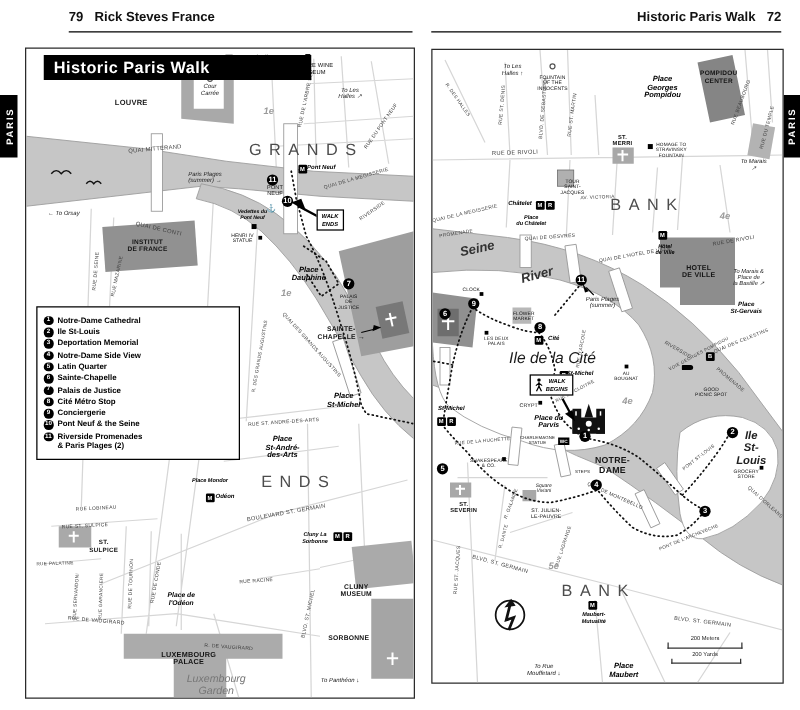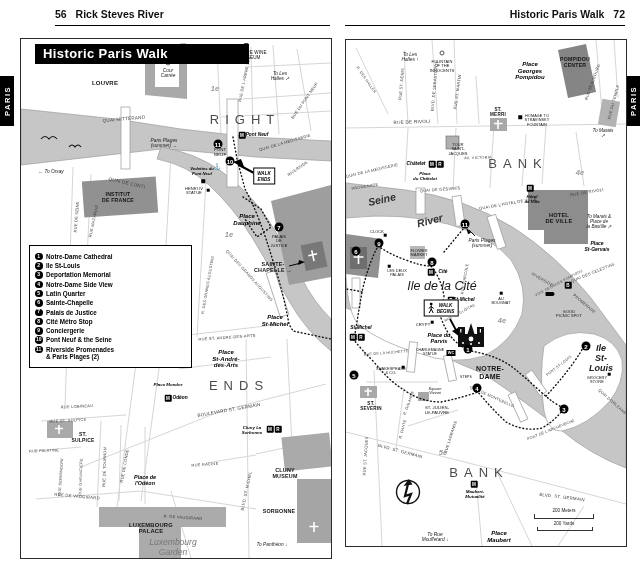--- a/index.html
+++ b/index.html
@@ -47,22 +47,22 @@
     font:italic bold 4.6px/1.2 "Liberation Sans",sans-serif;text-align:center;white-space:pre-line;
     display:flex;gap:2px;align-items:center;z-index:6;}
   .scalebar{position:absolute;left:188px;top:468px;width:60px;font-size:4.6px;color:#222;text-align:center;z-index:6;}
   .sb-line{height:3.5px;border-bottom:1px solid #333;border-left:1px solid #333;border-right:1px solid #333;margin:1px 0 2px 0;}
   .sb-line2{width:54px;margin-left:3px;}
 </style>
 </head>
 <body>
 
 <div class="hdr" id="hdrL">
-  <span class="num">56</span>
-  <span>Rick Steves River</span>
+  <span class="num">79</span>
+  <span>Rick Steves France</span>
 </div>
 <div class="hdr" id="hdrR">
   <span>Historic Paris Walk</span>
   <span class="num">72</span>
 </div>
 
 <div class="tab" id="tabL">
     <span>PARIS</span>
   </div>
 <div class="tab" id="tabR">
@@ -174,21 +174,21 @@
 MUSEUM</div>
       <div class="lbl to" style="left: 259px; top: 37px; transform: translate(-50%, -50%);">To Les
 Halles ↗</div>
       <div class="lbl to" style="left: 147px; top: 34px; transform: translate(-50%, -50%);">Cour
 Carrée</div>
       <div class="lbl bldg" style="left: 84px; top: 44px; transform: translate(-50%, -50%);">LOUVRE</div>
       <div class="lbl arr" style="left: 194px; top: 50px; transform: translate(-50%, -50%);">1e</div>
       <div class="lbl st" style="left: 224px; top: 40px; font-size: 4px; transform: translate(-50%, -50%) rotate(-78deg);">RUE DE L'ARBRE SEC</div>
       <div class="lbl st" style="left: 284px; top: 62px; font-size: 4px; transform: translate(-50%, -50%) rotate(-55deg);">RUE DU PONT NEUF</div>
       <div class="lbl st" style="left: 103px; top: 80px; transform: translate(-50%, -50%) rotate(-5deg);">QUAI MITTERAND</div>
-      <div class="lbl area" style="left: 224px; top: 81px; transform: translate(-50%, -50%);">RIGHT</div>
+      <div class="lbl area" style="left: 224px; top: 81px; transform: translate(-50%, -50%);">GRANDS</div>
       <div class="lbl to" style="left: 143px; top: 104px; transform: translate(-50%, -50%);">Paris Plages
 (summer) →</div>
       <div class="lbl poi" style="left: 199px; top: 114px; font-size: 4.4px; transform: translate(-50%, -50%);">PONT
 NEUF</div>
       <div class="lbl met" style="left: 236px; top: 96px; transform: translate(-50%, -50%);">Pont Neuf</div>
       <div class="lbl st" style="left: 264px; top: 104px; font-size: 4px; transform: translate(-50%, -50%) rotate(-16deg);">QUAI DE LA MEGISSERIE</div>
       <div class="lbl st" style="left: 277px; top: 130px; font-size: 4px; transform: translate(-50%, -50%) rotate(-35deg);">RIVERSIDE</div>
       <div class="lbl met" style="left: 181px; top: 133px; font-size: 4.2px; transform: translate(-50%, -50%);">Vedettes du
 Pont Neuf</div>
       <div class="lbl poi" style="left: 173px; top: 152px; font-size: 4px; transform: translate(-50%, -50%);">HENRI IV

